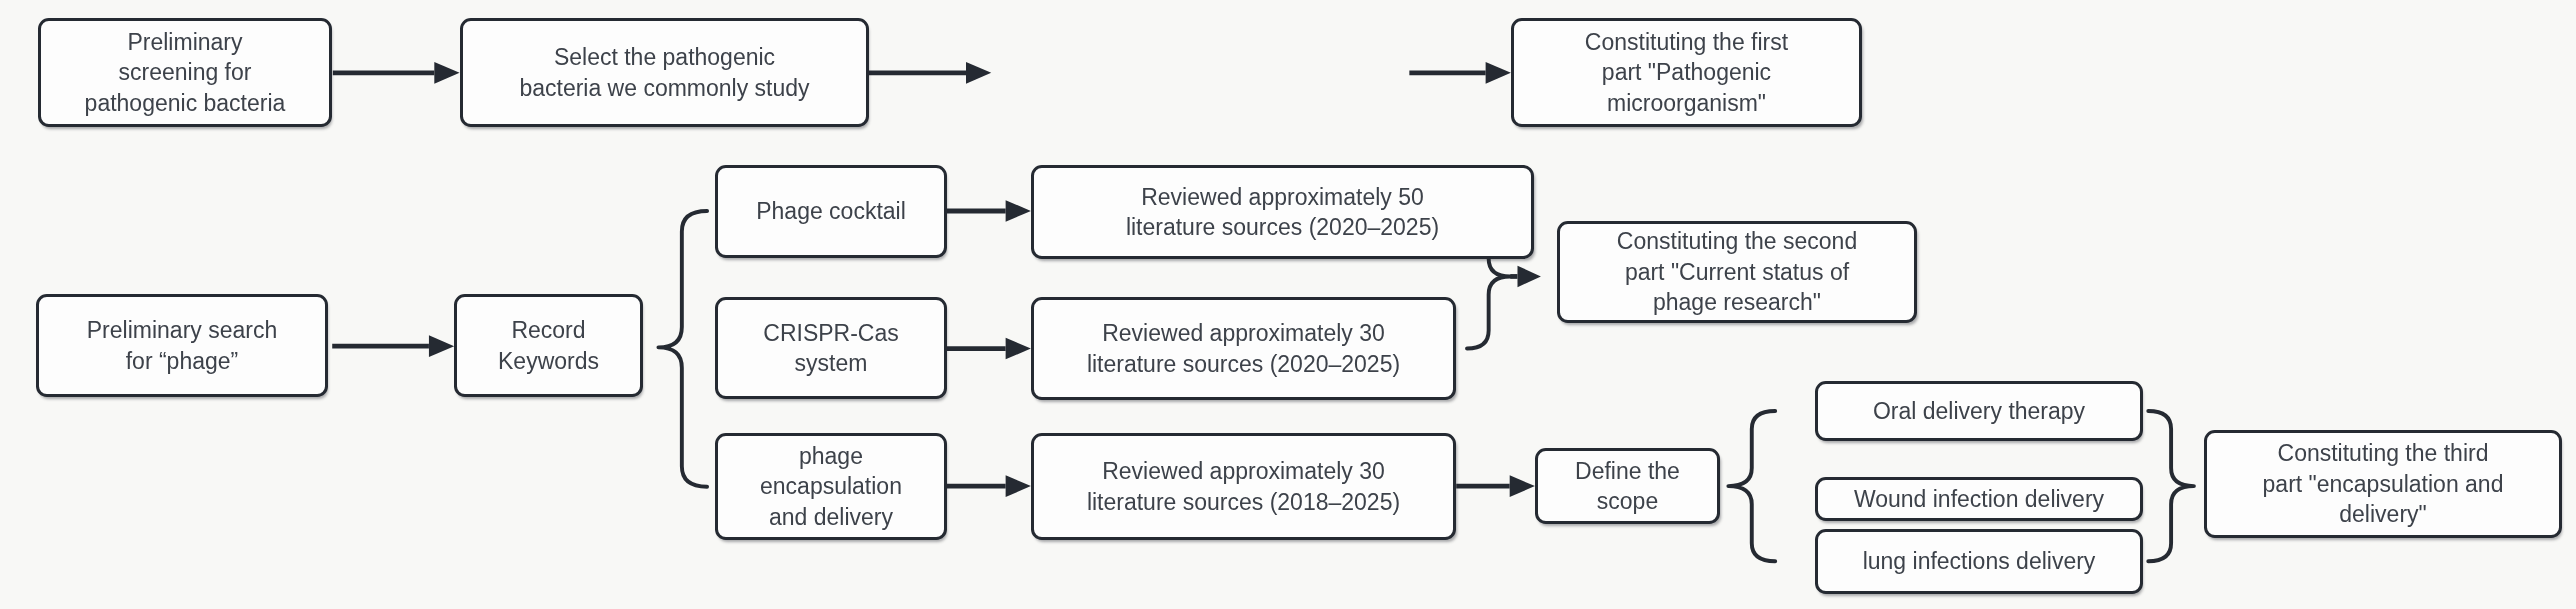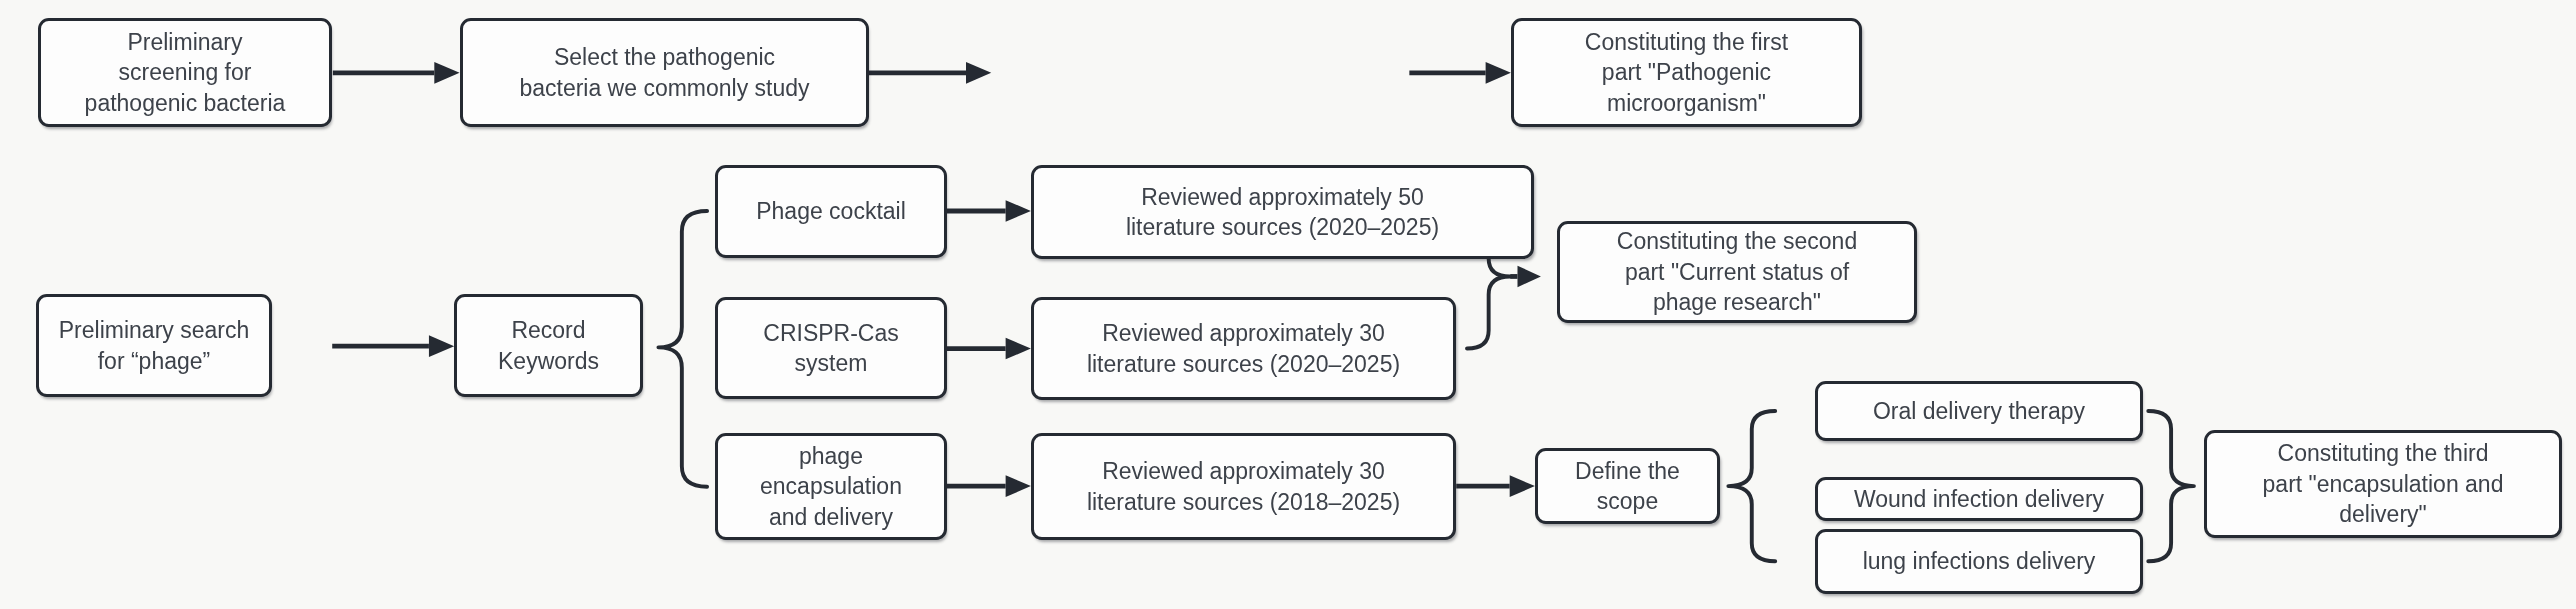--- a/index.html
+++ b/index.html
@@ -85,21 +85,21 @@
     <span class="label">Preliminary
 screening for
 pathogenic bacteria</span>
   </div>
   <div class="node" style="left:1511px; top:18px; width:351px; height:109px;">
     <span class="label">Constituting the first
 part "Pathogenic
 microorganism"</span>
   </div>
 
-  <div class="node" style="left:36px; top:294px; width:236px; height:103px;">
+  <div class="node" style="left:36px; top:294px; width:292px; height:103px;">
     <span class="label">Preliminary search
 for “phage”</span>
   </div>
   <div class="node" style="left:454px; top:294px; width:189px; height:103px;">
     <span class="label">Record
 Keywords</span>
   </div>
 
   <div class="node" style="left:715px; top:165px; width:232px; height:93px;">
     <span class="label">Phage cocktail</span>

